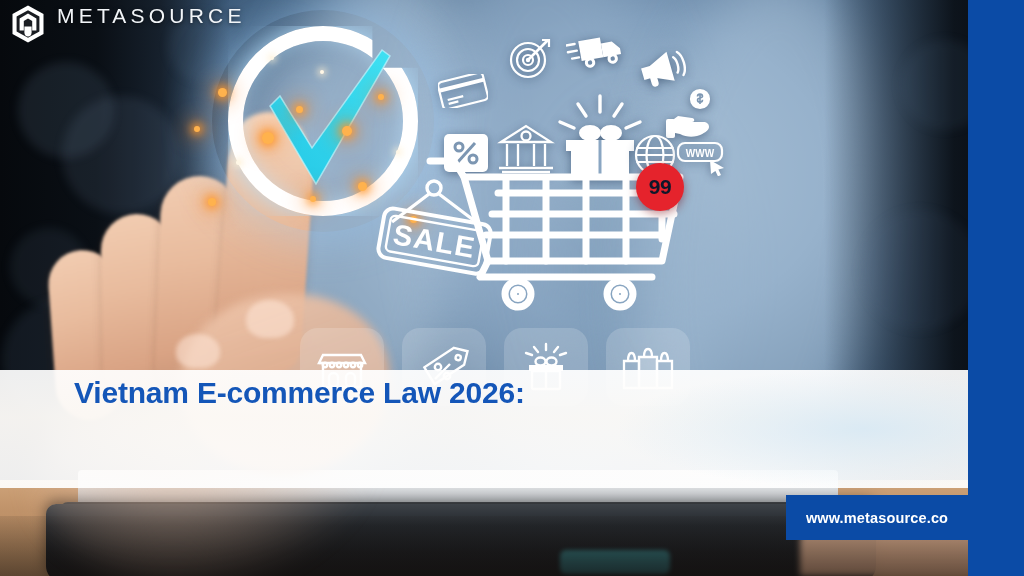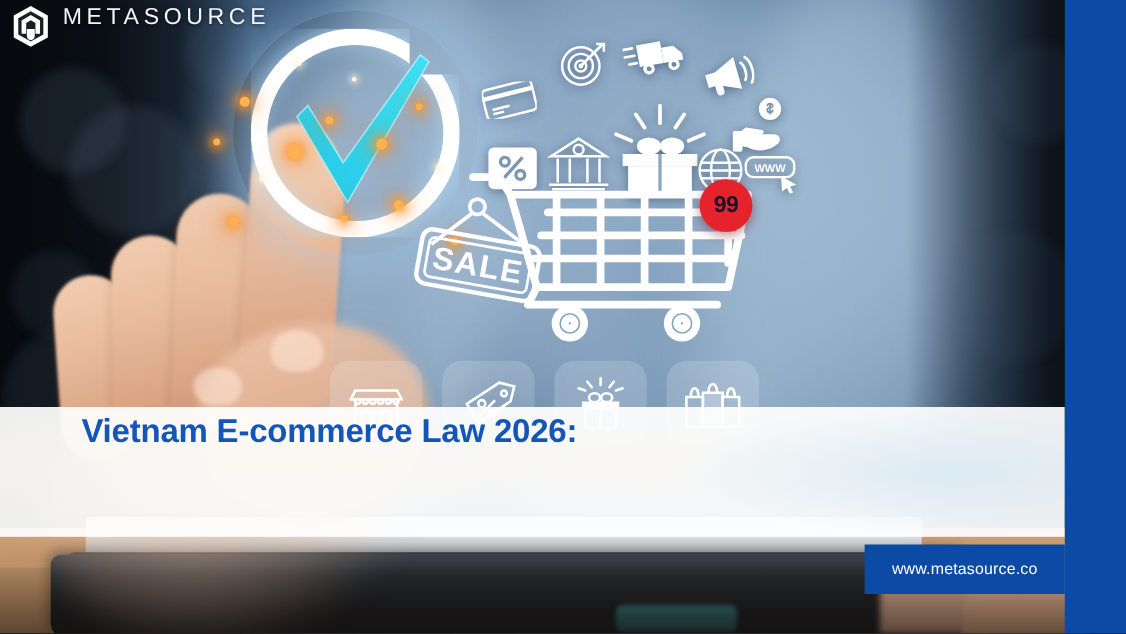--- a/index.html
+++ b/index.html
@@ -117,21 +117,21 @@
 
   
   .logo{position:absolute;left:10px;top:4px;display:flex;align-items:flex-start;gap:11px;}
   .logo-text{color:#f2f5f8;font-size:21px;letter-spacing:4.2px;font-weight:400;
     text-shadow:0 1px 4px rgba(0,0,0,.55);}
 
   
   .rightbar{position:absolute;right:0;top:0;width:56px;height:576px;background:#0b4ba6;}
   .urlbadge{position:absolute;left:786px;top:495px;width:182px;height:45px;background:#0b4ba6;
     display:flex;align-items:center;justify-content:center;}
-  .urlbadge span{color:#fff;font-size:14.5px;letter-spacing:.15px;font-weight:400;}
+  .urlbadge span{color:#fff;font-size:14.5px;letter-spacing:.15px;font-weight:700;}
 </style>
 </head>
 <body>
 
 <div class="banner">
 
   <div class="photo">
     <div class="bg-base"></div>
     <div class="fold f5"></div>
     <div class="fold f1"></div>

